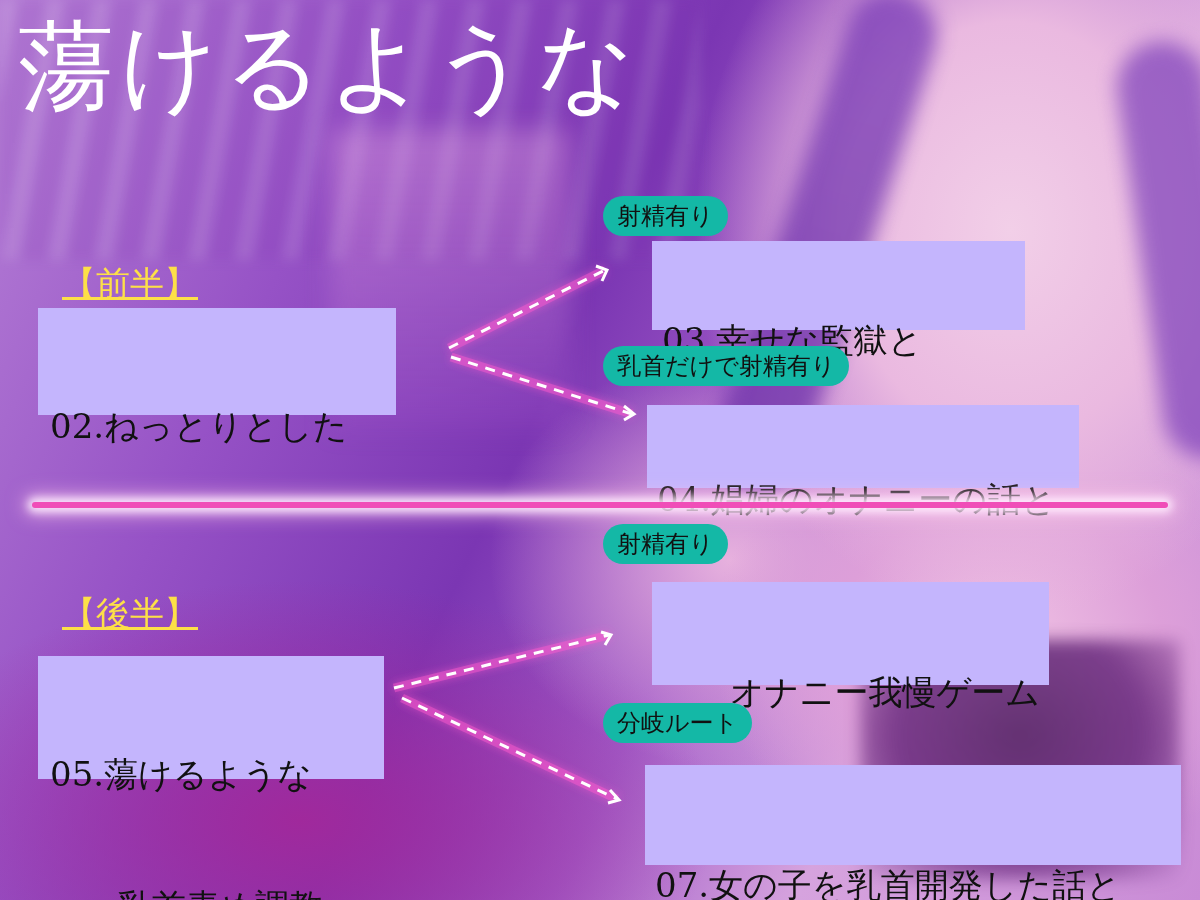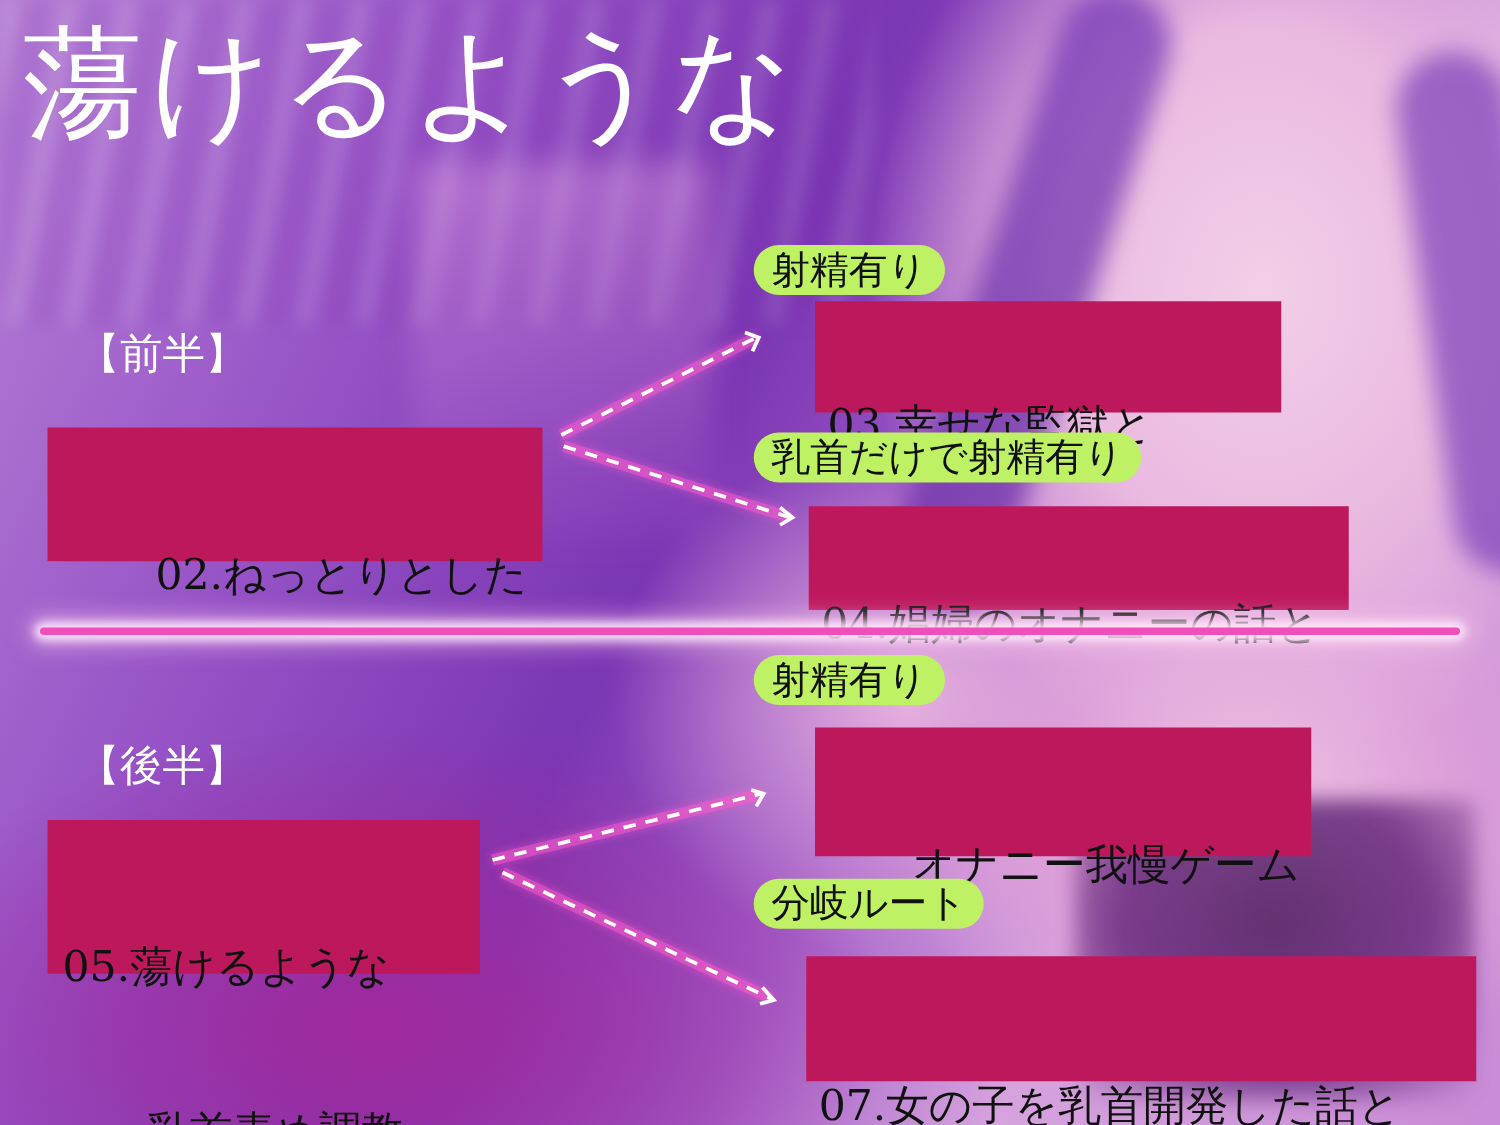--- a/index.html
+++ b/index.html
@@ -46,32 +46,32 @@
 
     .title {
       position: absolute; left: 18px; top: 18px;
       font-family: "DejaVu Sans", "Liberation Sans", sans-serif;
       font-weight: 200; font-size: 96px; letter-spacing: 6px;
       color: #ffffff; line-height: 1;
       -webkit-text-stroke: 0px;
     }
 
     .section-label {
-      position: absolute; font-size: 34px; color: #ffffff; line-height: 1;
+      position: absolute; font-size: 34px; color: #fde047; line-height: 1; text-decoration: underline;
     }
 
     .box {
-      position: absolute; background: #be185d; color: #111;
+      position: absolute; background: #c4b5fd; color: #111;
       font-size: 34px; line-height: 44px; padding: 8px 12px;
       box-sizing: border-box; white-space: pre;
     }
 
     .pill {
-      position: absolute; background: #bef264; color: #111;
-      border-radius: 24px; font-size: 31px; line-height: 40px;
+      position: absolute; background: #14b8a6; color: #111;
+      border-radius: 24px; font-size: 24px; line-height: 40px;
       padding: 0 14px; box-sizing: border-box; white-space: nowrap;
       font-family: "DejaVu Sans", "Liberation Sans", sans-serif;
     }
 
     .divider {
       position: absolute; left: 32px; top: 502px; width: 1136px; height: 6px;
       background: #f04eb8; border-radius: 3px;
       box-shadow: 0 0 8px 4px rgba(255,240,255,0.9), 0 0 18px 8px rgba(255,200,240,0.6);
     }
 
@@ -86,21 +86,21 @@
   <div class="layer bg-window"></div>
   <div class="layer bg-hair-left"></div>
   <div class="layer bg-hair-right"></div>
   <div class="layer bg-dark-cloth"></div>
 </div>
 
 <div class="title">蕩けるような</div>
 
 <div class="section-label" style="left:62px; top:266px;">【前半】</div>
 
-<div class="box" style="left:38px; top:342px; width:396px; height:107px;text-align:right;">
+<div class="box" style="left:38px; top:308px; width:358px; height:107px;">
   <div>02.ねっとりとした</div>
 </div>
 
 <div class="pill" style="left:603px; top:196px;">射精有り</div>
 <div class="box" style="left:652px; top:241px; width:373px; height:89px; line-height:38px; padding:4px 10px;">
   <div>03.幸せな監獄と</div>
   <div>　　乳首責め手こき</div>
 </div>
 
 <div class="pill" style="left:603px; top:346px;">乳首だけで射精有り</div>

